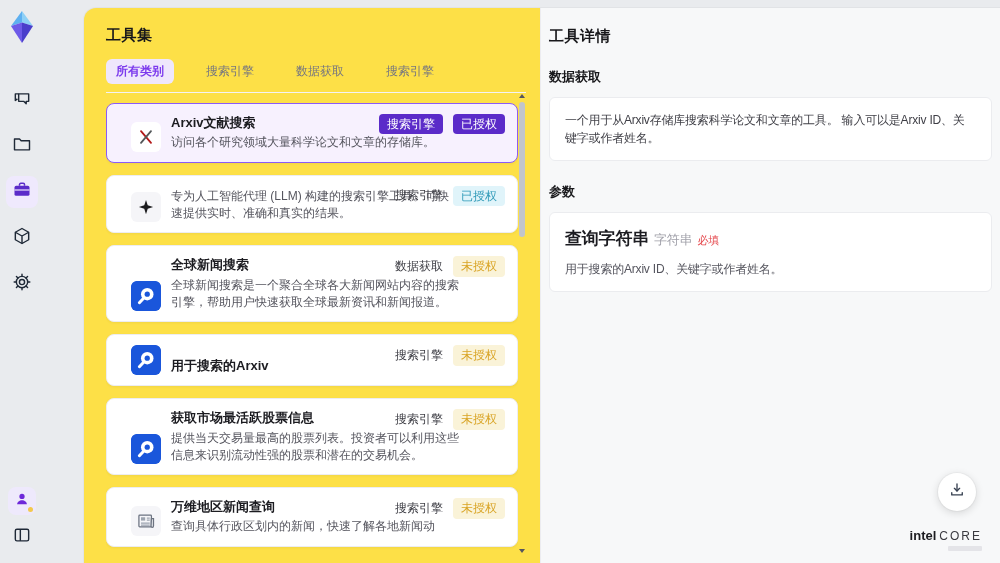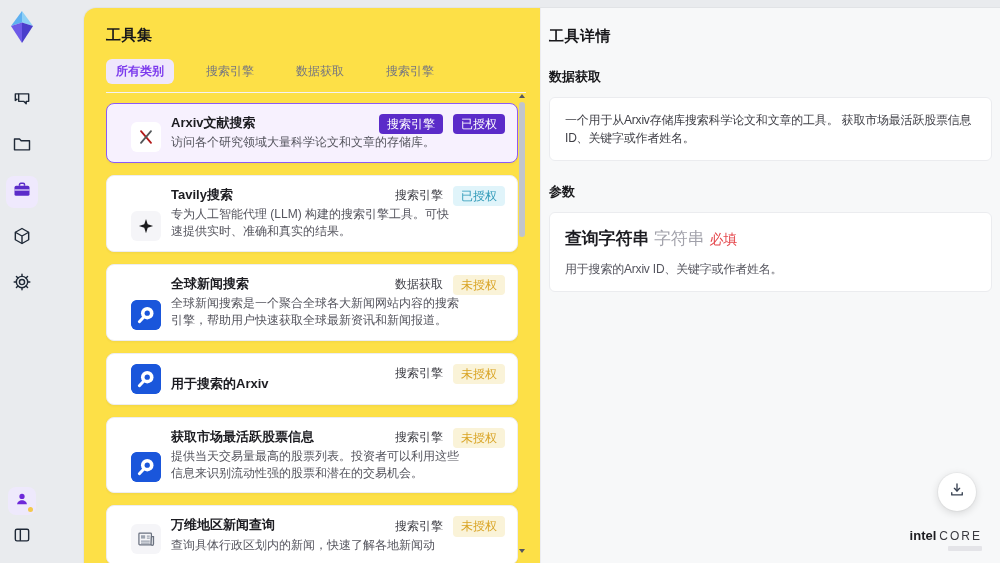--- a/index.html
+++ b/index.html
@@ -77,22 +77,22 @@
 
   
   .detail-col { flex:1; background:#f7f8f9; border-left:1px solid #ececf0; padding:19px 8px; position:relative; }
   .detail-title { font-size:15px; font-weight:bold; letter-spacing:0.5px; }
   .section-h { font-size:13px; font-weight:bold; margin-top:22px; }
   .info-box {
     margin-top:11px; background:#ffffff; border:1px solid #ebecef; border-radius:6px;
     padding:13px 15px; font-size:12px; color:#3f3f46; line-height:1.5; letter-spacing:-0.2px;
   }
   .param-name { font-size:17px; font-weight:bold; color:#1c1c21; }
-  .param-type { font-size:17px; color:#a1a1aa; margin-left:5px; }
-  .param-req { font-size:14px; color:#e5484d; margin-left:5px; }
+  .param-type { font-size:13px; color:#a1a1aa; margin-left:5px; }
+  .param-req { font-size:11px; color:#e5484d; margin-left:5px; }
   .param-desc { margin-top:8px; font-size:12px; color:#55555e; }
 
   
   .dl-btn {
     position:absolute; right:24px; bottom:52px; width:38px; height:38px; border-radius:50%;
     background:#ffffff; box-shadow:0 2px 8px rgba(0,0,0,0.14), 0 0 0 1px rgba(0,0,0,0.03);
     display:flex; align-items:center; justify-content:center; cursor:pointer;
   }
   .intel { position:absolute; right:18px; bottom:12px; text-align:right; line-height:1; }
   .intel-line { white-space:nowrap; }
@@ -208,21 +208,20 @@
         </div>
       </div>
 
       <div class="card">
         <div class="tool-icon">
           <svg viewBox="0 0 24 24" width="18" height="18" fill="#1c1c1e">
             <path d="M12 2.5l2.3 7.2 7.2 2.3-7.2 2.3L12 21.5l-2.3-7.2-7.2-2.3 7.2-2.3z"></path>
           </svg>
         </div>
         <div class="card-body">
-          <div class="card-title">Tavily搜索</div>
           <div class="card-desc">专为人工智能代理 (LLM) 构建的搜索引擎工具。可快速提供实时、准确和真实的结果。</div>
         </div>
         <div class="card-badges">
           <span class="cat-text">搜索引擎</span>
           <span class="badge ok">已授权</span>
         </div>
       </div>
 
       <div class="card">
         <div class="tool-icon blue">
@@ -305,21 +304,21 @@
       <div class="sb-arrow up"></div>
       <div class="sb-thumb"></div>
       <div class="sb-arrow down"></div>
     </div>
   </div>
 
   <div class="detail-col">
     <div class="detail-title">工具详情</div>
 
     <div class="section-h">数据获取</div>
-    <div class="info-box">一个用于从Arxiv存储库搜索科学论文和文章的工具。 获取市场最活跃股票信息 ID、关键字或作者姓名。</div>
+    <div class="info-box">一个用于从Arxiv存储库搜索科学论文和文章的工具。 输入可以是Arxiv ID、关键字或作者姓名。</div>
 
     <div class="section-h">参数</div>
     <div class="info-box">
       <div>
         <span class="param-name">查询字符串</span><span class="param-type">字符串</span><span class="param-req">必填</span>
       </div>
       <div class="param-desc">用于搜索的Arxiv ID、关键字或作者姓名。</div>
     </div>
 
     <div class="dl-btn">

